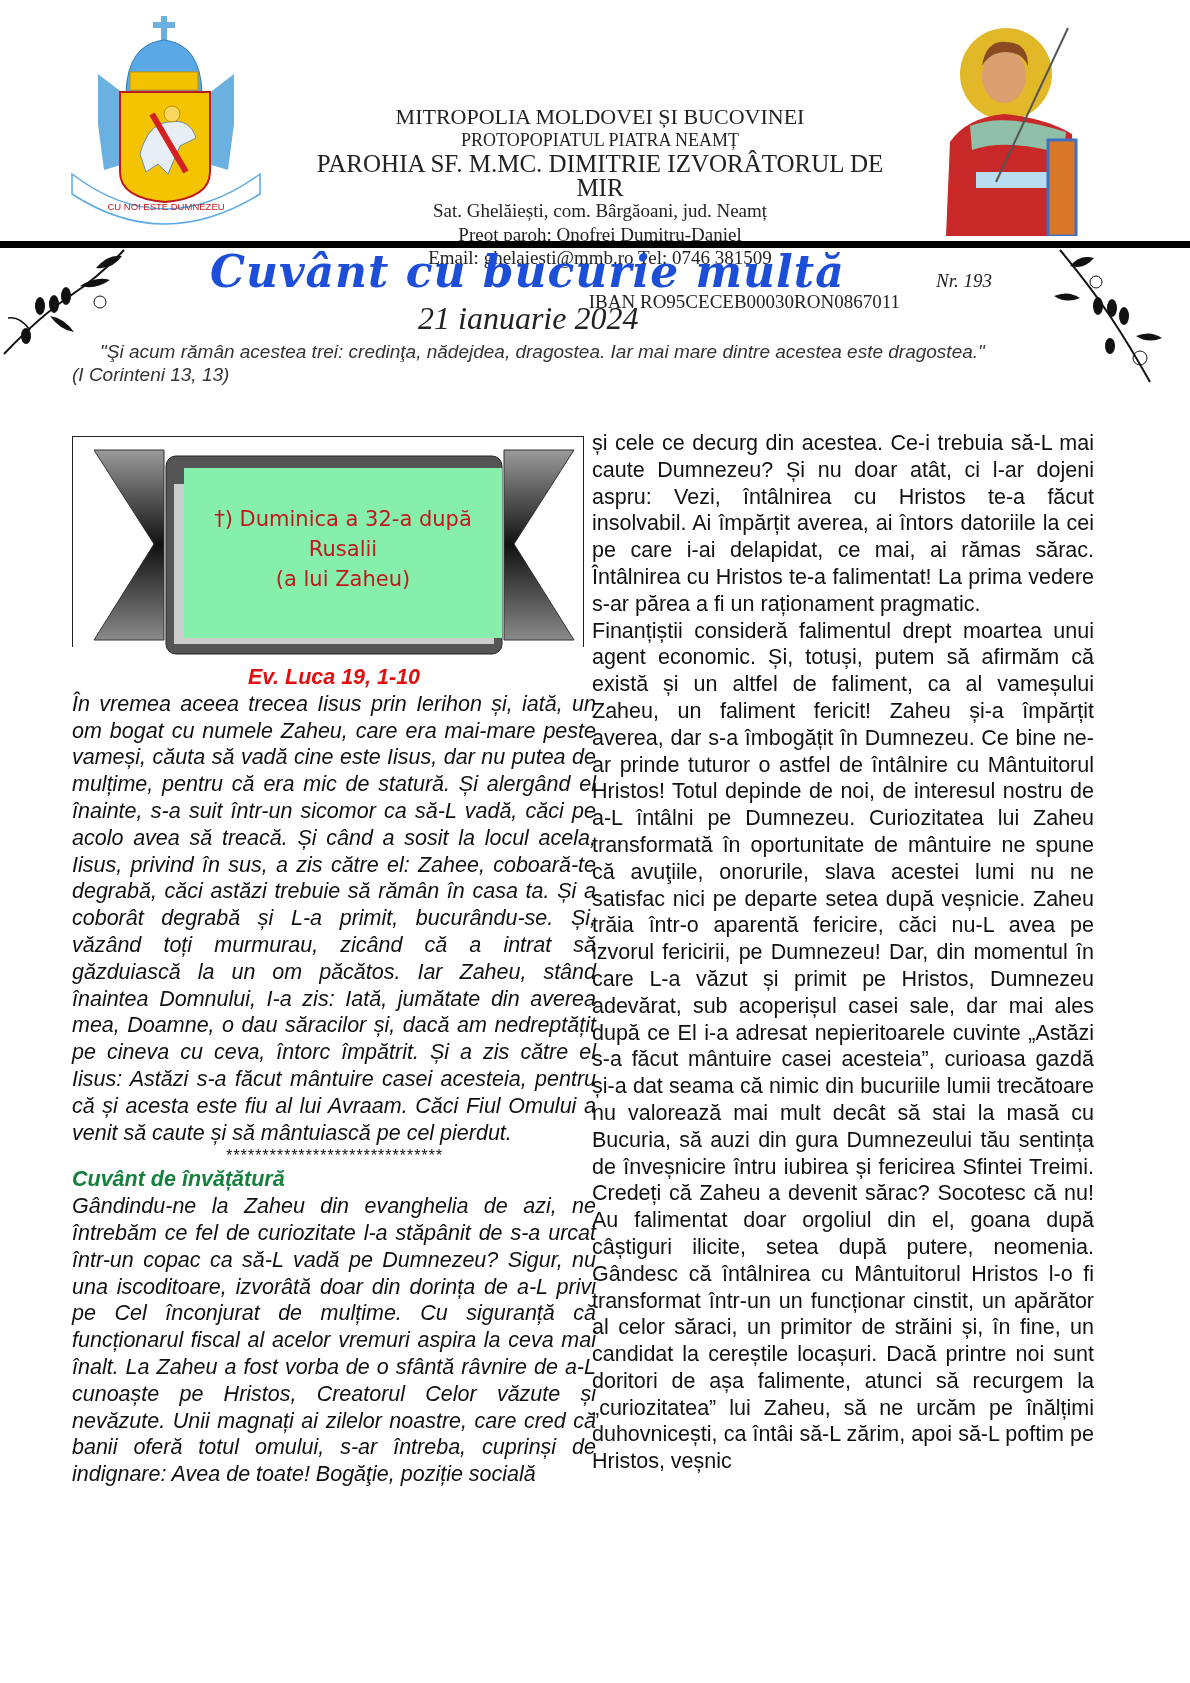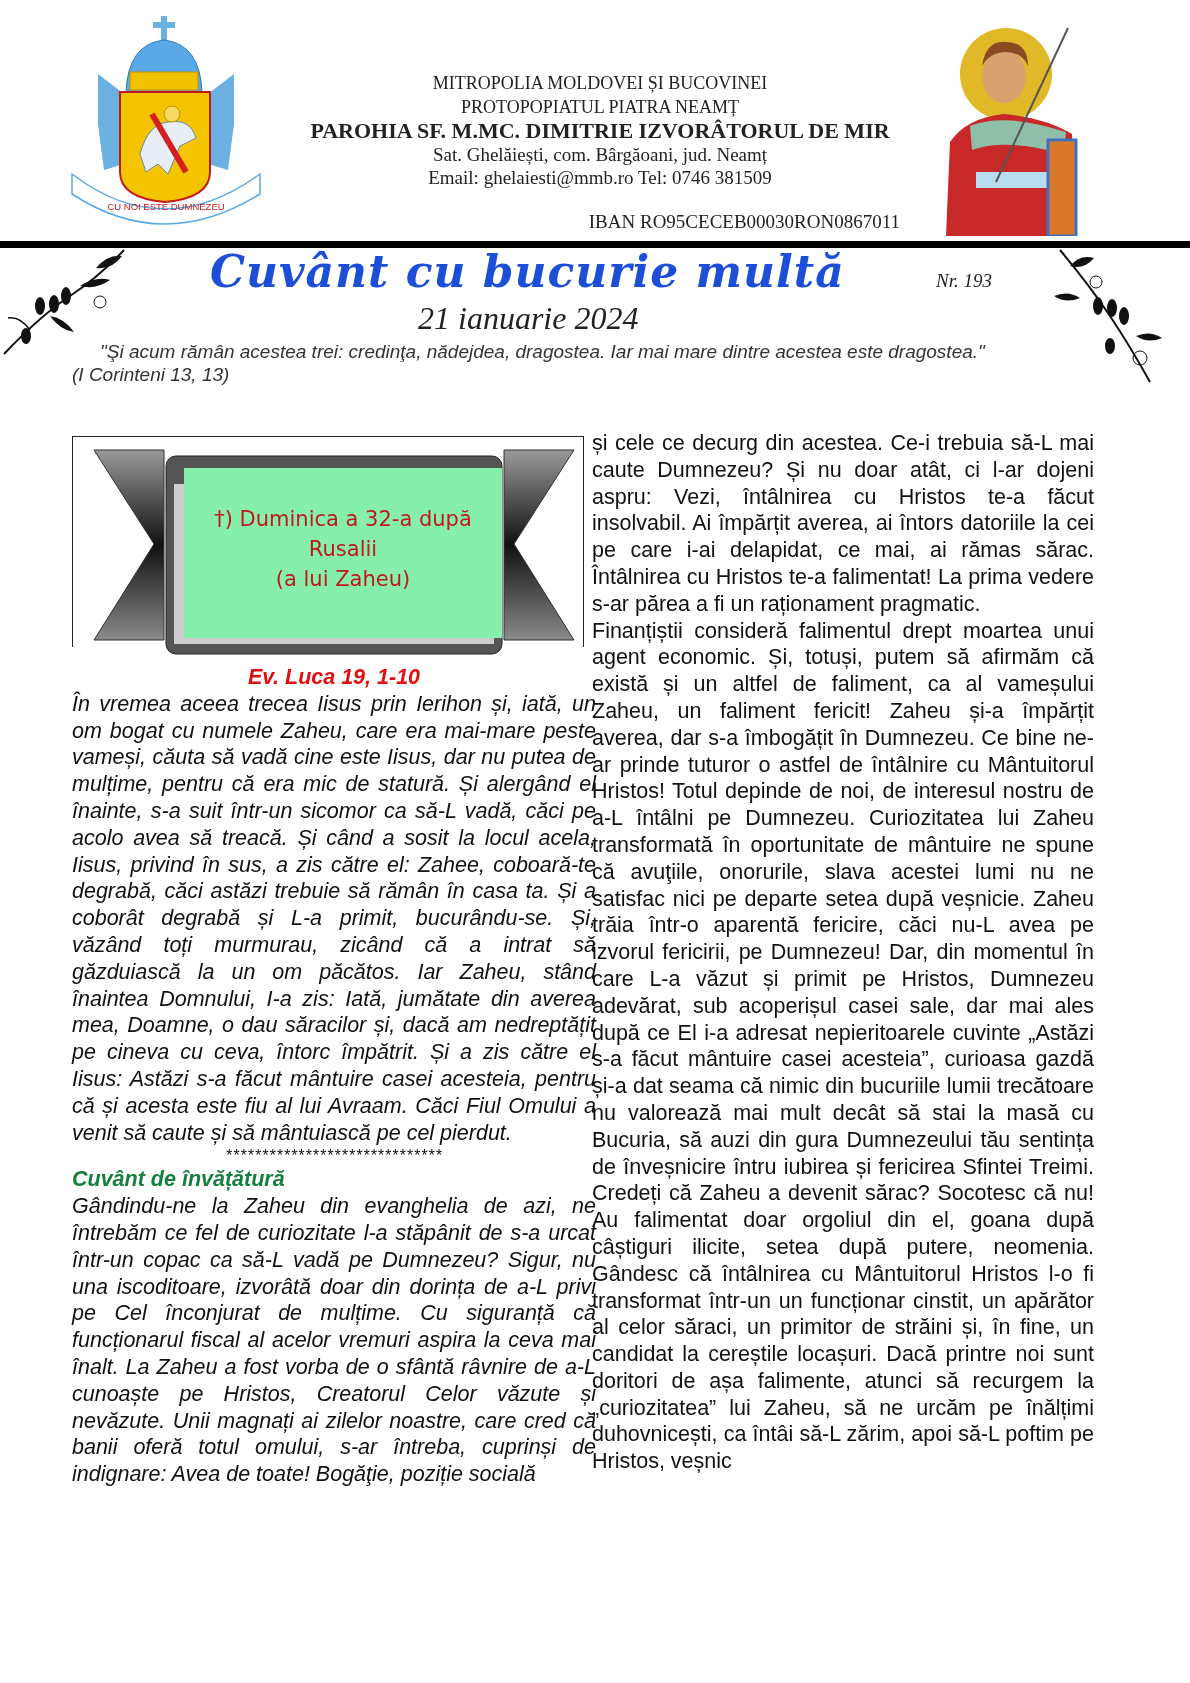--- a/index.html
+++ b/index.html
@@ -1,23 +1,23 @@
 <!DOCTYPE html>
 <html><head>
 <meta charset="utf-8">
 <style>
   html,body{margin:0;padding:0;background:#fff;}
   body{width:1190px;height:1683px;position:relative;overflow:hidden;font-family:"Liberation Sans",sans-serif;color:#111;}
   .abs{position:absolute;}
   
   .hdr-text{position:absolute;left:300px;top:72px;width:600px;text-align:center;font-family:"Liberation Serif",serif;color:#222;}
   .hdr-text div{line-height:23.5px;}
-  .h1{font-size:18px;}
+  .h1{font-size:22px;margin-top:33px;}
   .h2{font-size:18px;}
-  .h3{font-size:22px;font-weight:bold;}
+  .h3{font-size:25px;}
   .h4{font-size:19px;}
   .iban{font-size:19px;text-align:right;padding-left:68px;margin-top:20px;}
   .rule{position:absolute;left:0;top:241px;width:1190px;height:7px;background:#000;}
   .title{position:absolute;left:210px;top:246px;font-family:"DejaVu Serif",serif;font-weight:bold;font-style:italic;font-size:44px;letter-spacing:1px;color:#1d4ed8;}
   .nr{position:absolute;left:936px;top:270px;font-family:"Liberation Serif",serif;font-style:italic;font-size:19px;color:#222;}
   .date{position:absolute;left:418px;top:300px;font-family:"Liberation Serif",serif;font-style:italic;font-size:32px;color:#222;}
   .quote{position:absolute;left:72px;top:340px;width:920px;font-style:italic;font-size:19px;line-height:23px;color:#333;text-indent:28px;}
   
   .col{position:absolute;font-size:21.5px;line-height:26.8px;text-align:justify;color:#111;}
   .col p{margin:0;}
@@ -54,20 +54,21 @@
     <path d="M4 160 Q96 230 192 160 L192 180 Q96 240 4 180 Z" fill="#fff" stroke="#5aa9e6" stroke-width="1.5"></path>
     <text x="98" y="196" text-anchor="middle" font-size="9.5" fill="#c0191c" font-family="Liberation Sans, sans-serif">CU NOI ESTE DUMNEZEU</text>
   </svg>
 </div>
 
 <div class="hdr-text">
   <div class="h1">MITROPOLIA MOLDOVEI ȘI BUCOVINEI</div>
   <div class="h2">PROTOPOPIATUL PIATRA NEAMȚ</div>
   <div class="h3">PAROHIA SF. M.MC. DIMITRIE IZVORÂTORUL DE MIR</div>
   <div class="h4">Sat. Ghelăiești, com. Bârgăoani, jud. Neamț</div>
+  <div class="h4">Preot paroh: Onofrei Dumitru-Daniel</div>
   <div class="h4">Email: ghelaiesti@mmb.ro Tel: 0746 381509</div>
   <div class="iban">IBAN RO95CECEB00030RON0867011</div>
 </div>
 
 <div class="abs" style="left:936px;top:22px;width:156px;height:214px;">
   <svg width="156" height="214" viewBox="0 0 156 214">
     <circle cx="70" cy="52" r="46" fill="#e0b828"></circle>
     <ellipse cx="68" cy="54" rx="22" ry="27" fill="#d9a070"></ellipse>
     <path d="M46 44 Q50 18 70 20 Q92 20 92 44 Q86 30 70 30 Q54 30 46 44Z" fill="#8a4a22"></path>
     <path d="M10 214 L14 120 Q30 96 68 92 Q110 96 136 112 L140 214 Z" fill="#c82828"></path>

